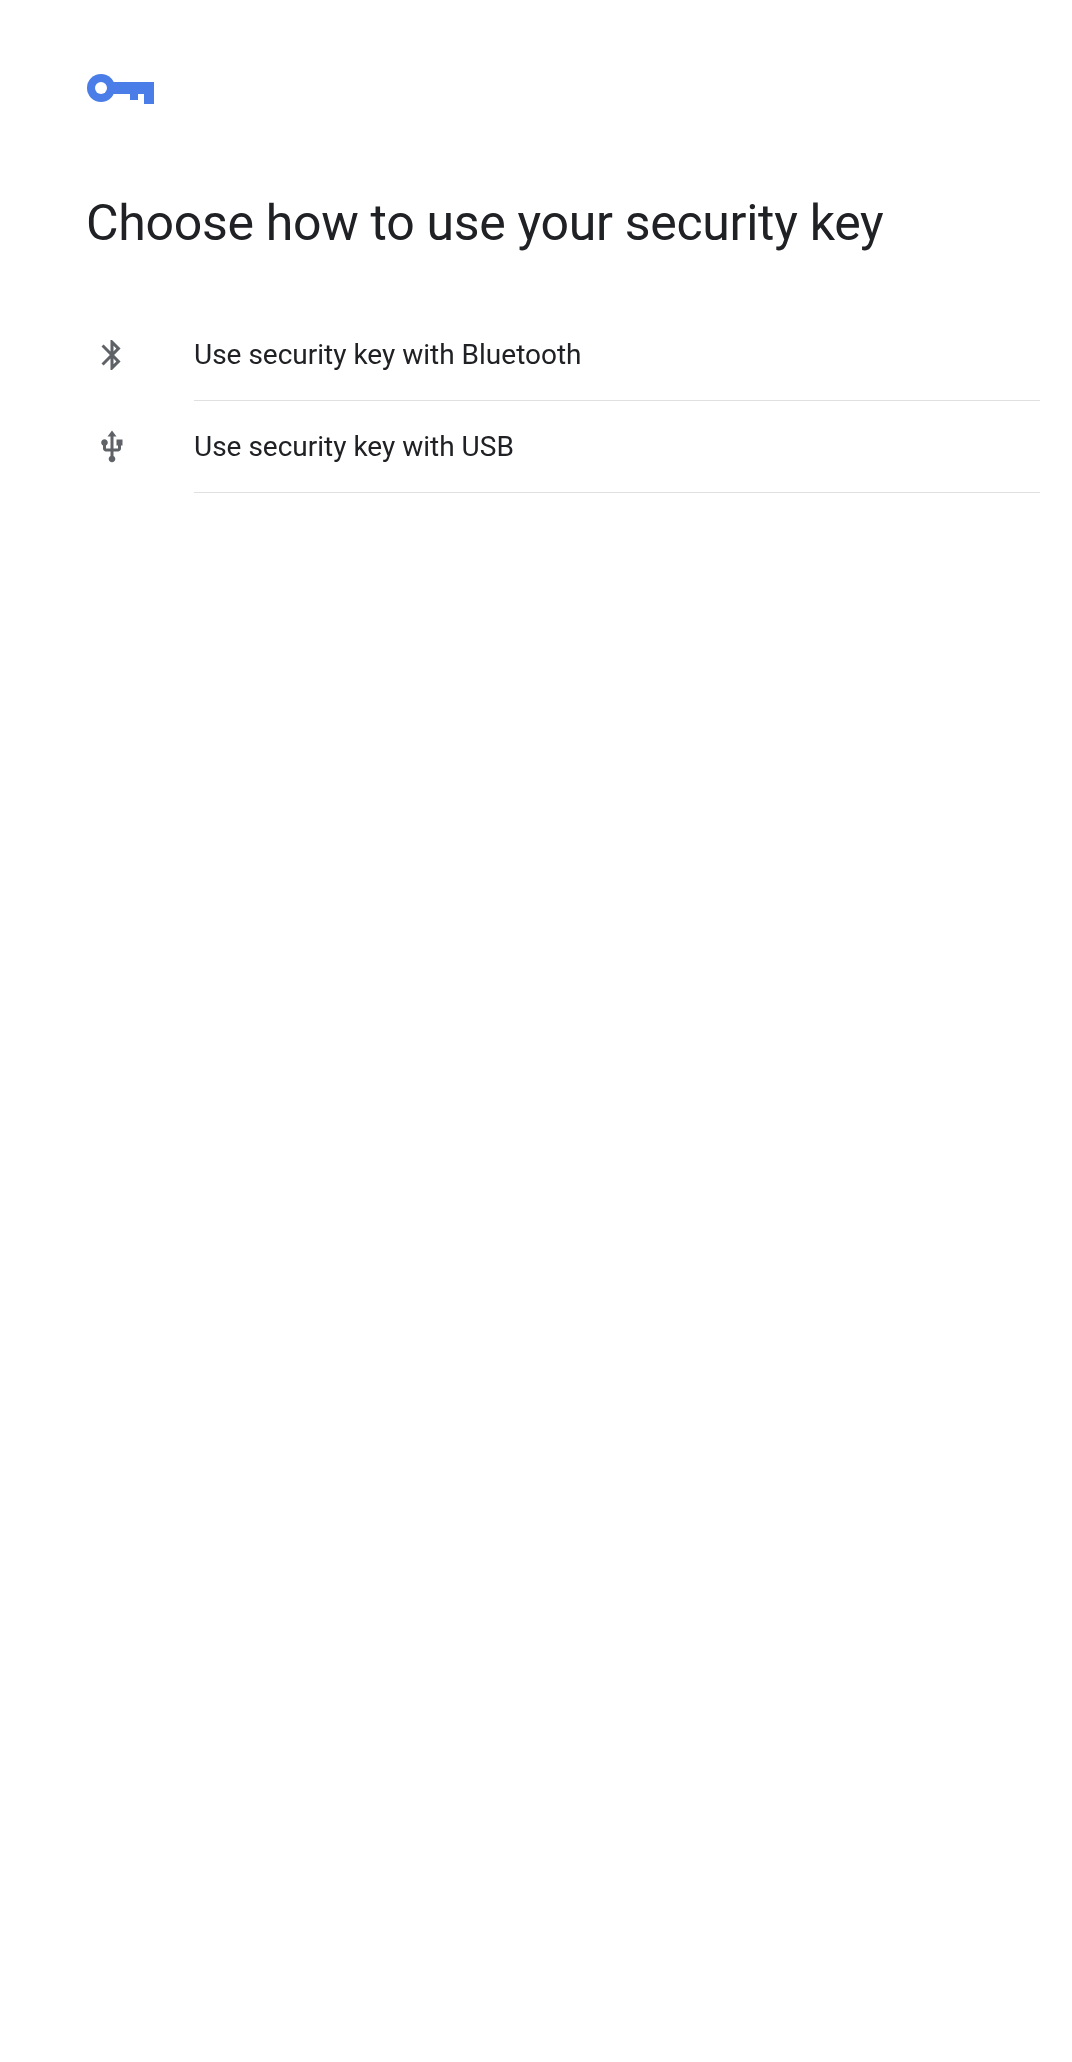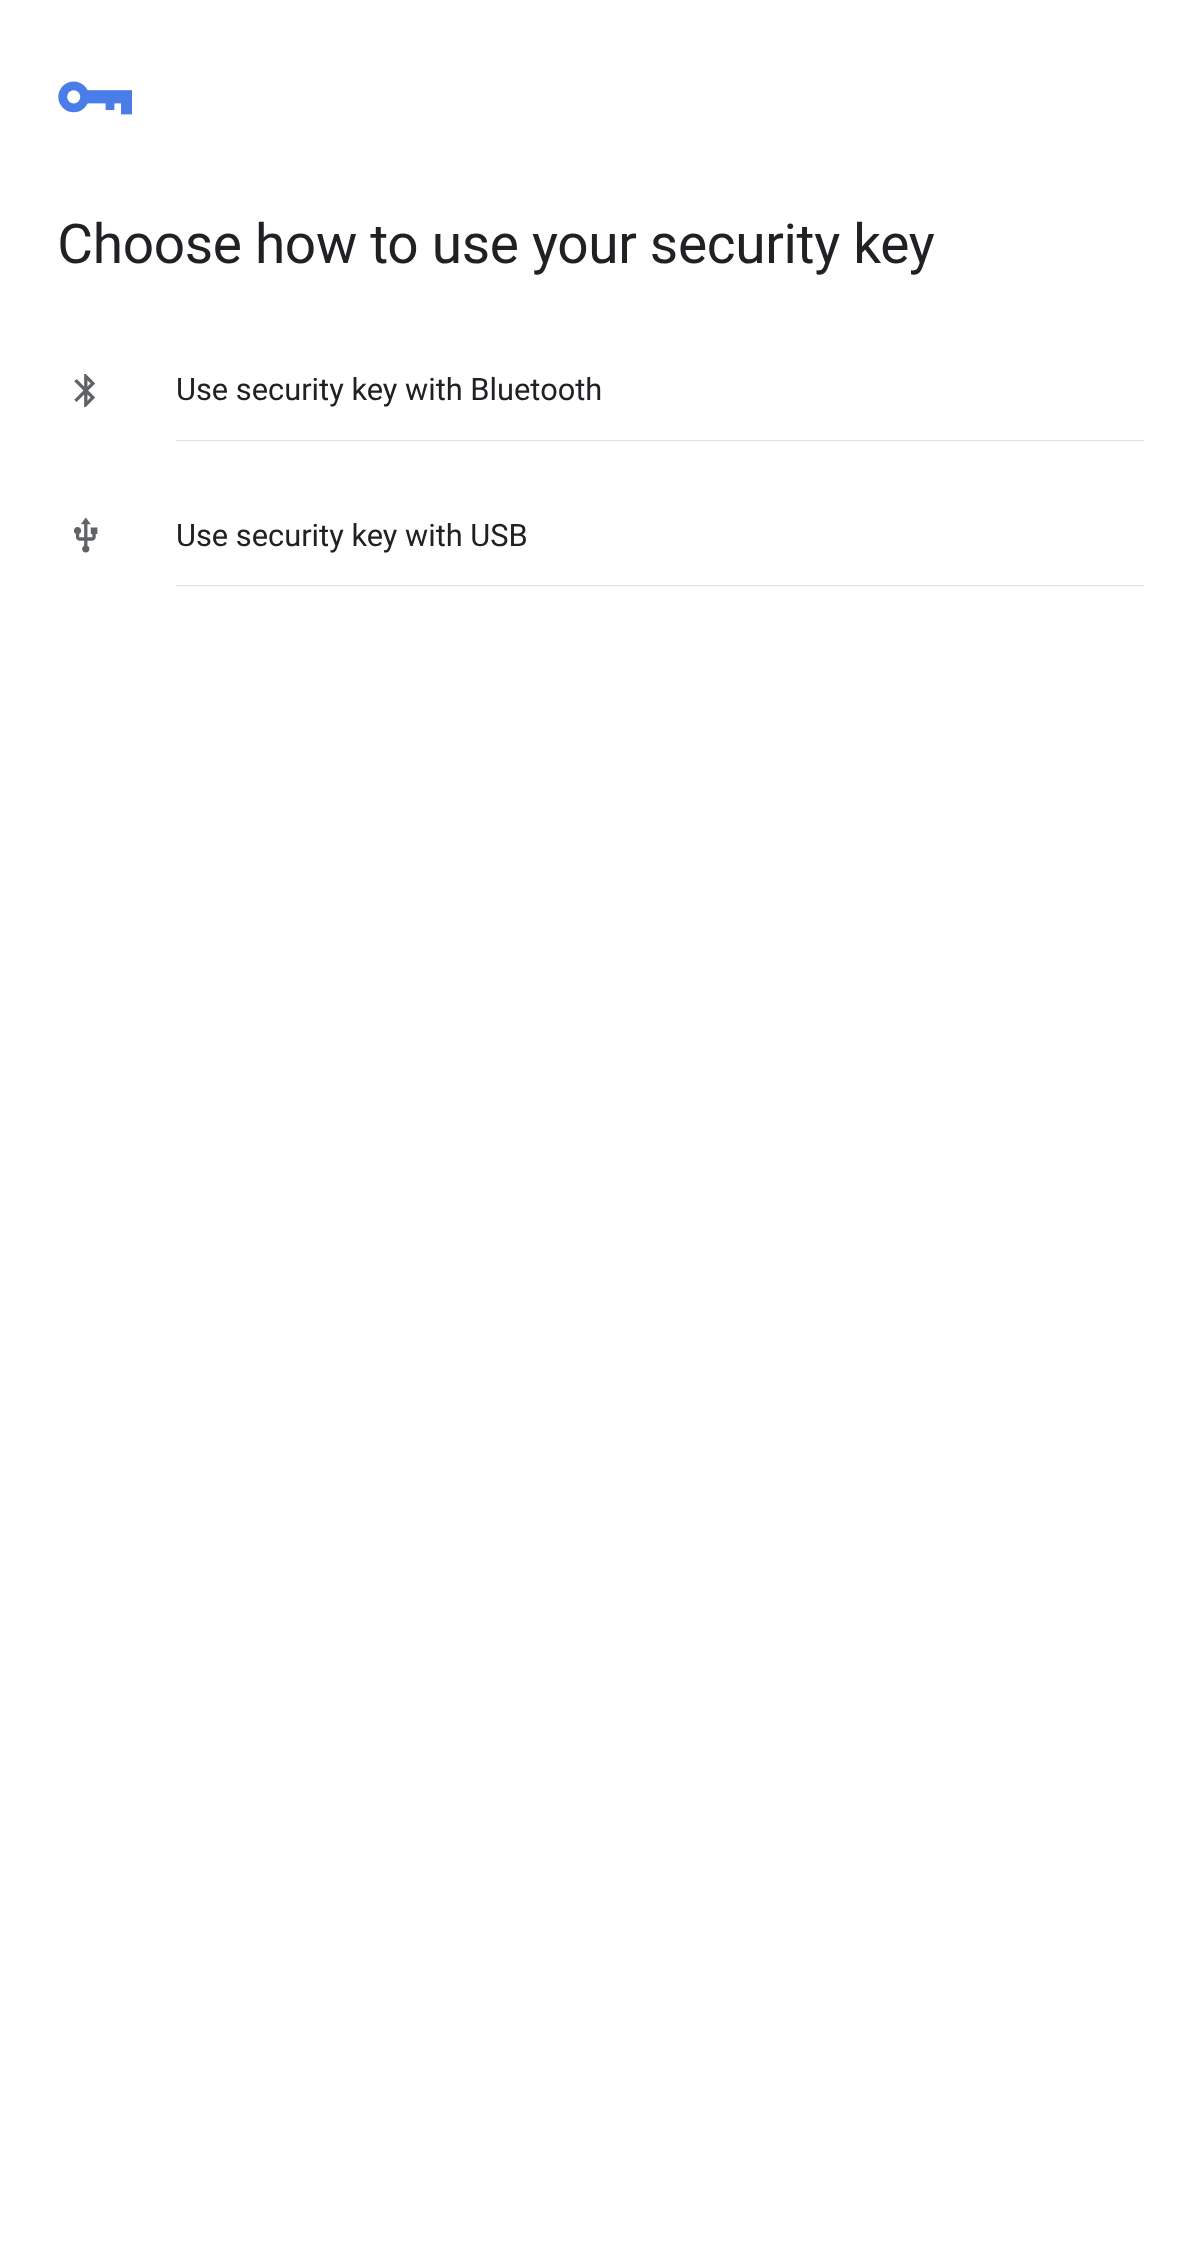--- a/index.html
+++ b/index.html
@@ -9,20 +9,21 @@
     }
     body {
       font-family: 'Roboto', 'Helvetica Neue', Arial, sans-serif;
       background: #ffffff;
       width: 1072px;
       height: 2062px;
       overflow: hidden;
     }
     .container {
       padding: 68px 32px 0 52px;
+      margin-left: 34px;
     }
     .header-icon {
       margin-bottom: 80px;
     }
     .header-icon svg {
       width: 68px;
       height: 40px;
     }
     .title {
       font-size: 50px;
@@ -35,21 +36,20 @@
     .subtitle {
       font-size: 28px;
       font-weight: 400;
       color: #202124;
       line-height: 1.75;
       margin-bottom: 60px;
     }
     .options {
       display: flex;
       flex-direction: column;
-      gap: 40px;
     }
     .option-item {
       display: flex;
       align-items: center;
       cursor: pointer;
       min-height: 92px;
     }
     .option-icon {
       width: 108px;
       display: flex;

